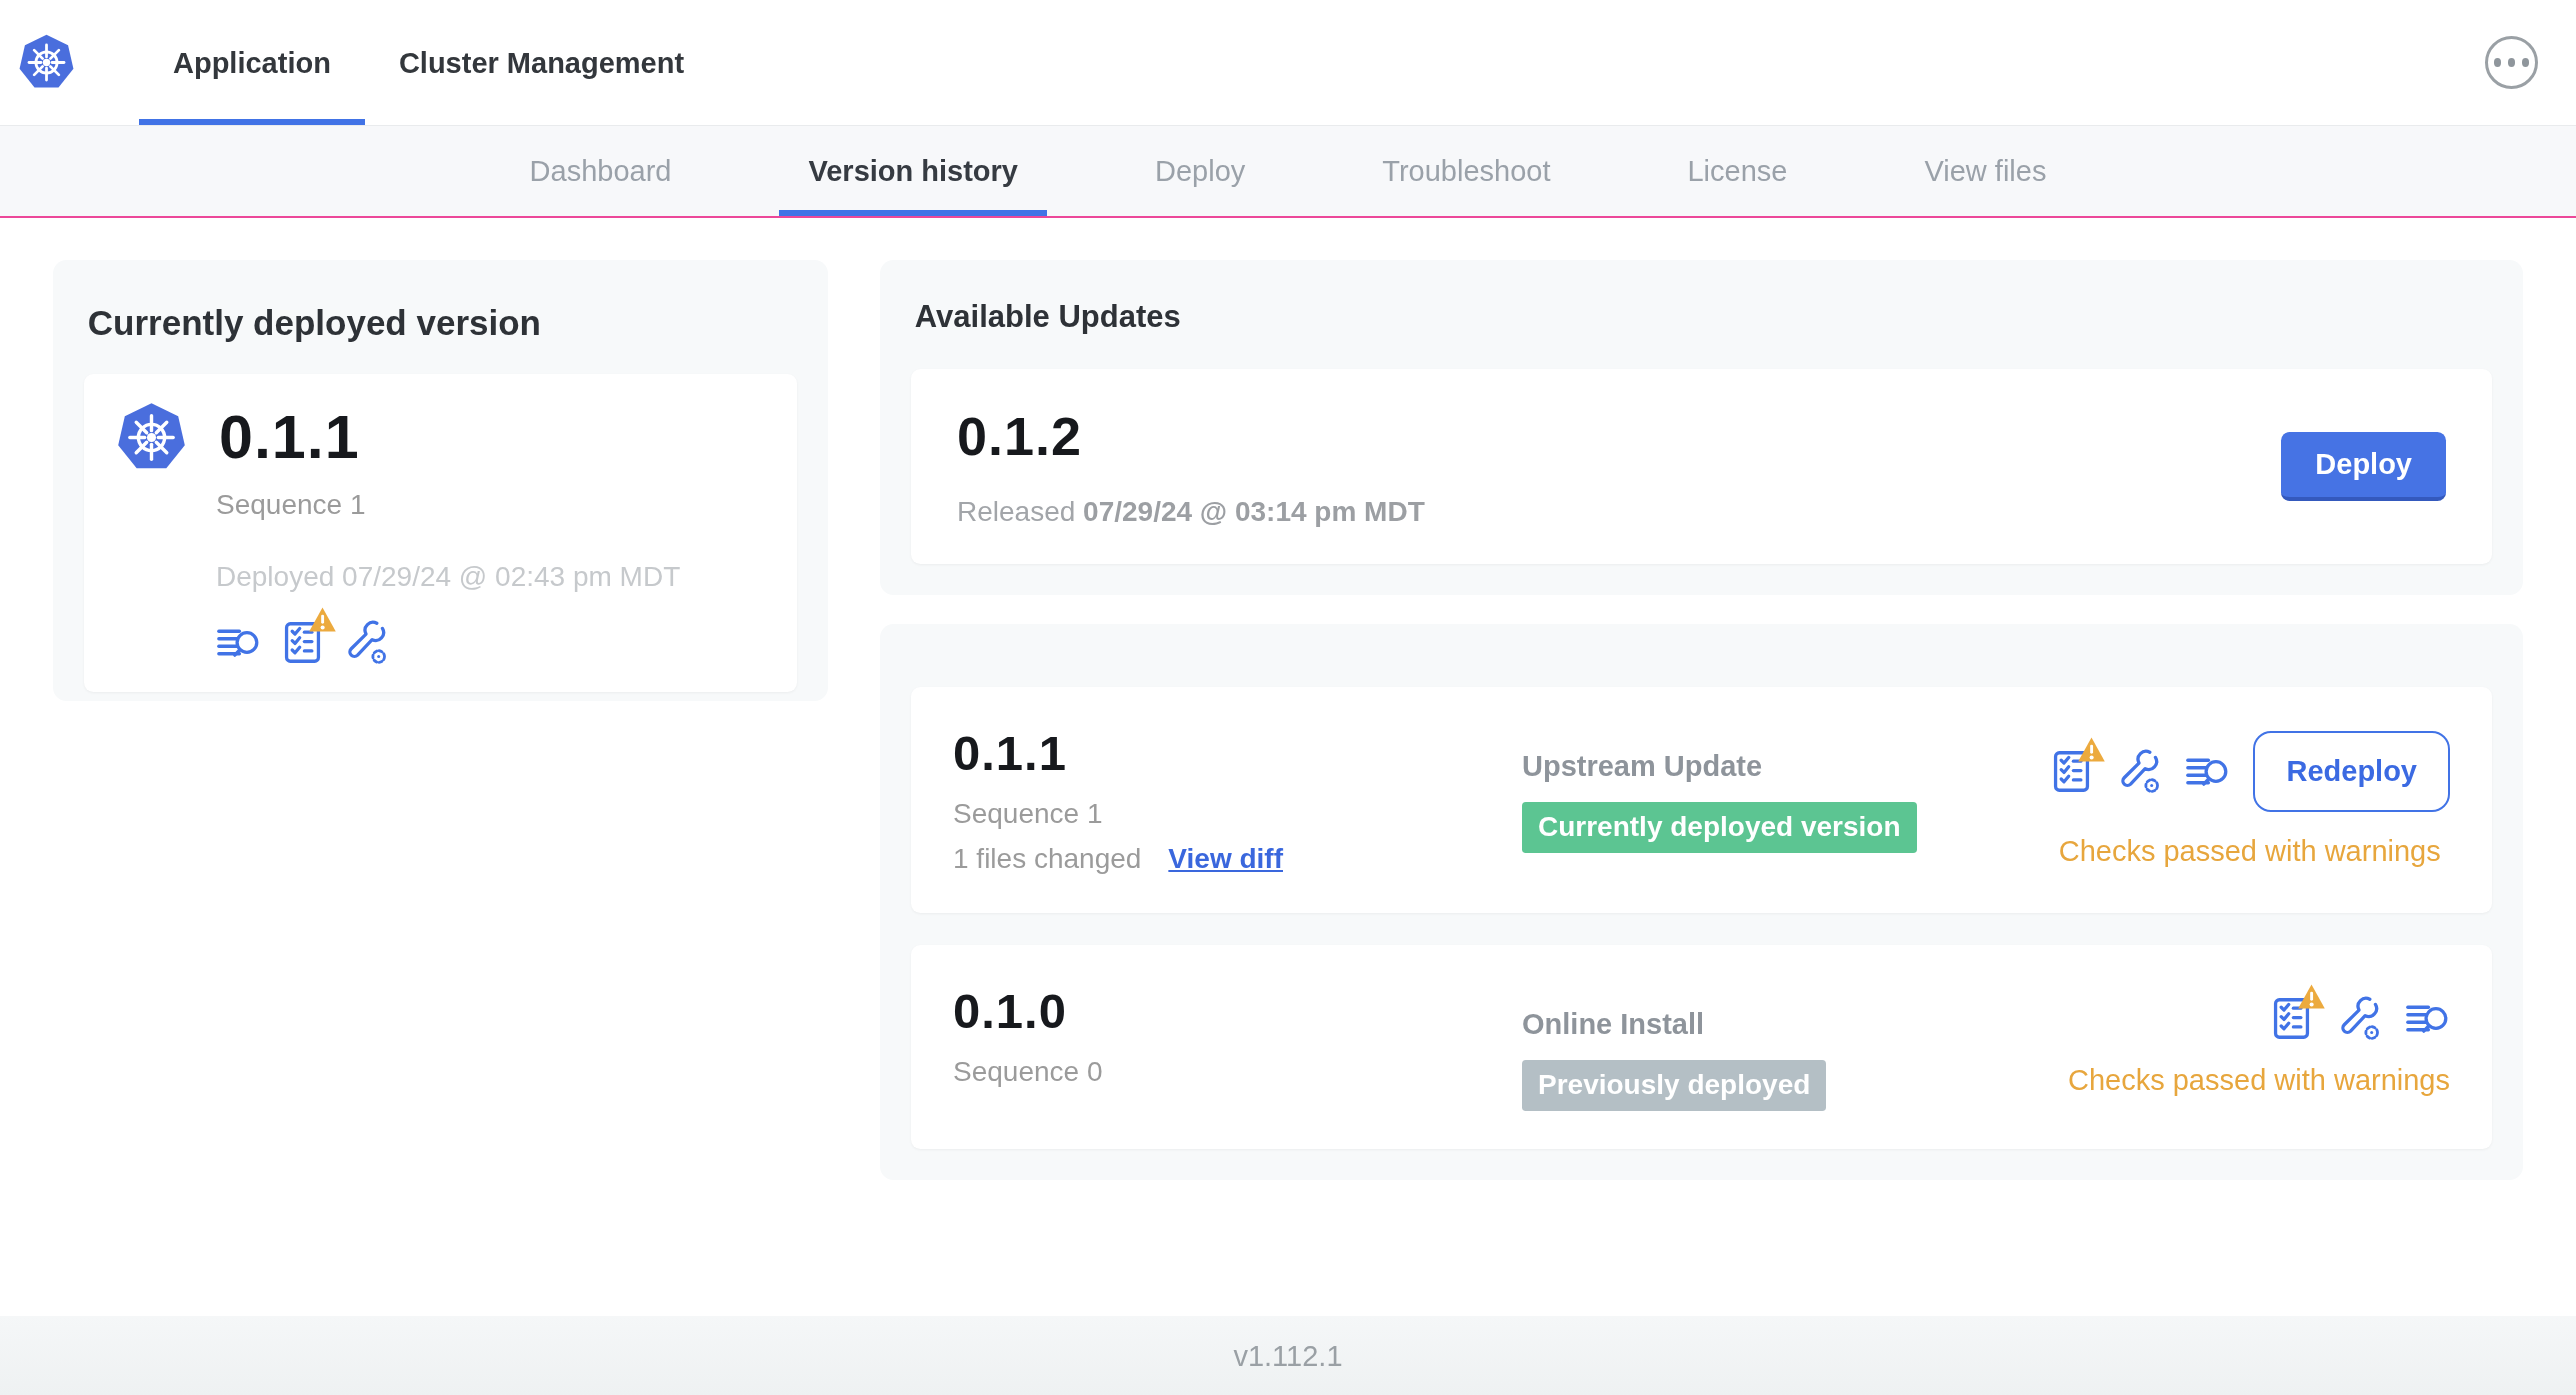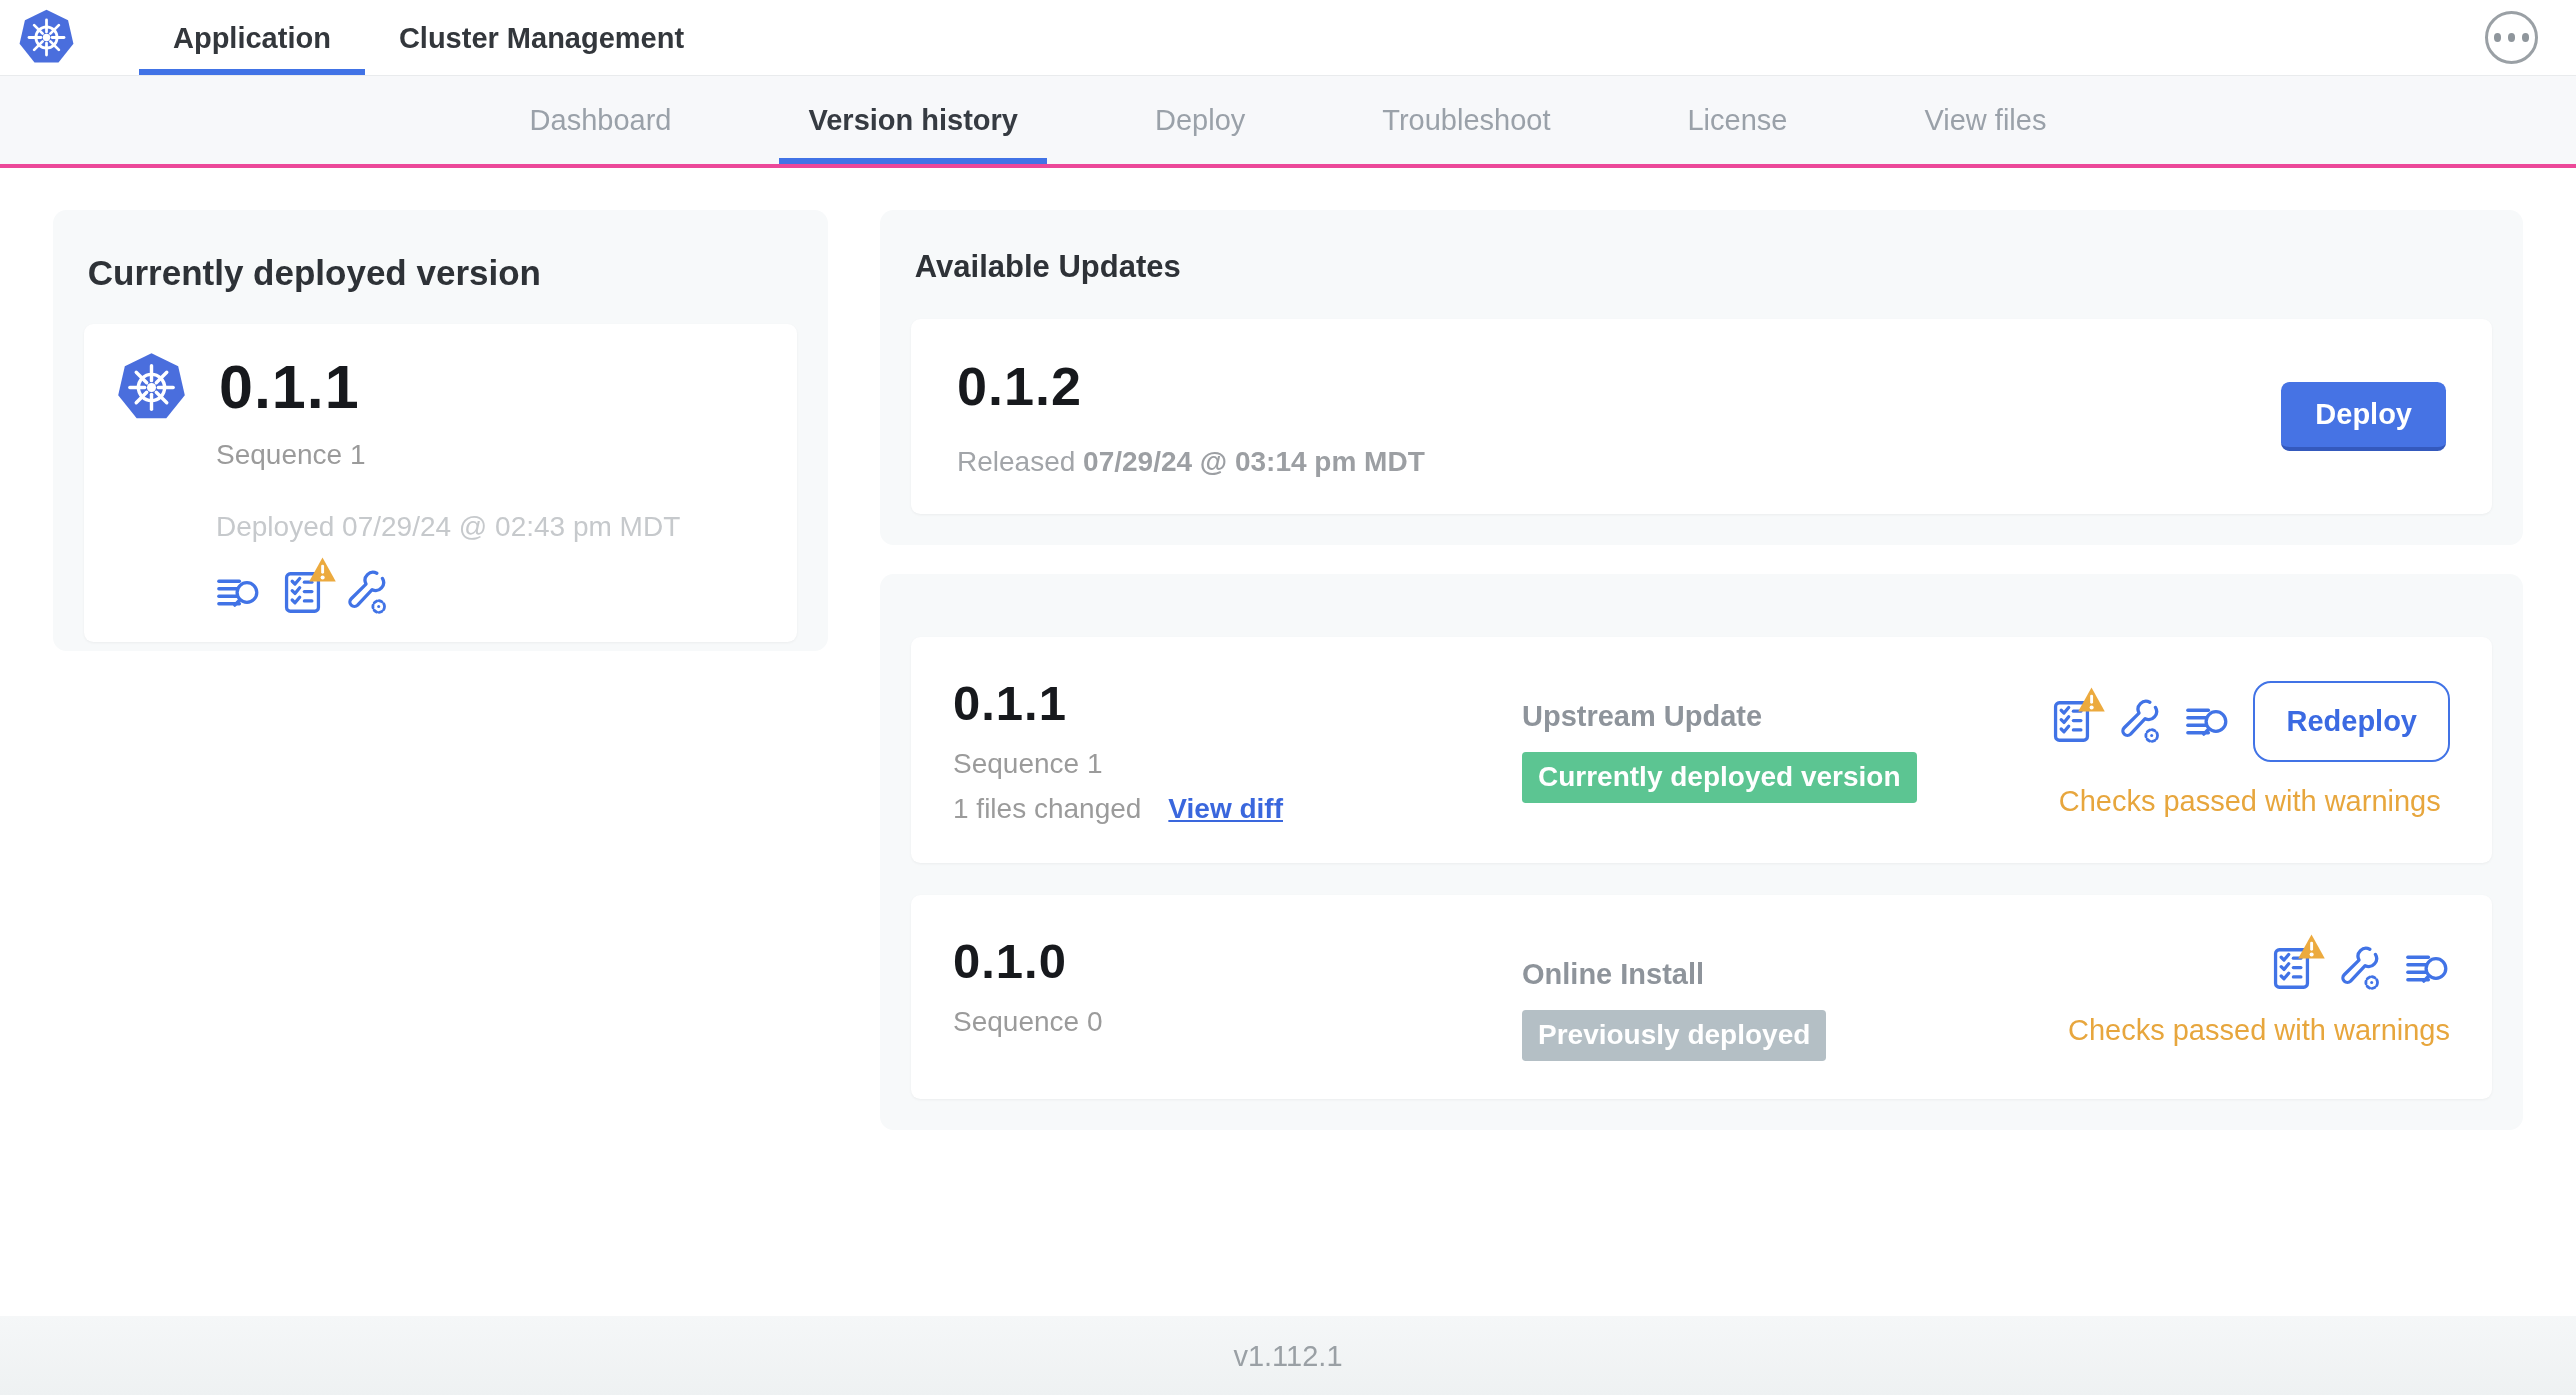--- a/index.html
+++ b/index.html
@@ -3,36 +3,36 @@
 <meta charset="utf-8">
 <style>
   * { box-sizing: border-box; }
   html,body { margin:0; padding:0; }
   body {
     width:2576px; height:1396px; position:relative; overflow:hidden;
     background:#ffffff; font-family:"Liberation Sans", sans-serif; color:#2f3338;
   }
 
   
-  .header { height:76px; background:#fff; border-bottom:1px solid #e9ebed;
+  .header { height:126px; background:#fff; border-bottom:1px solid #e9ebed;
             display:flex; align-items:stretch; padding:0 38px 0 17px; }
   .logo-wrap { display:flex; align-items:center; margin-right:63px; }
   .header-tabs { display:flex; }
   .header-tab { display:flex; align-items:center; padding:7.6px 34px 0 34px;
                 font-size:29px; font-weight:700; color:#33373c;
                 border-bottom:6.7px solid transparent; cursor:pointer; }
   .header-tab.active { border-bottom-color:#4173e6; }
   .header-spacer { flex:1; }
   .ellipsis-btn { align-self:center; width:53px; height:53px; border-radius:50%;
                   border:3.8px solid #9aa0a5; background:#fff; display:flex;
                   align-items:center; justify-content:center; gap:6.7px; cursor:pointer; }
   .ellipsis-btn i { width:8.6px; height:8.6px; border-radius:50%; background:#8f969c; }
 
   
-  .subnav { height:92px; background:#f7f8fa; border-bottom:4px solid #ec4899;
+  .subnav { height:92px; background:#f7f8fa; border-bottom:2px solid #ec4899;
             display:flex; justify-content:center; gap:79px; }
   .subnav-tab { display:flex; align-items:center; padding:6.7px 29px 0 29px;
                 font-size:29px; color:#9aa1a9; border-bottom:6.7px solid transparent; cursor:pointer; }
   .subnav-tab.active { color:#363b42; font-weight:700; border-bottom-color:#4173e6; }
 
   
   .main { display:flex; gap:52px; padding:42px 53px 0 53px; }
   .panel { background:#f7f9fa; border-radius:13.4px; padding:31px; }
   .left-panel { width:775px; flex:none; height:441px; }
   .panel-title-lg { font-size:35px; font-weight:700; color:#2e3237; margin:11.5px 0 0 3.8px; }

